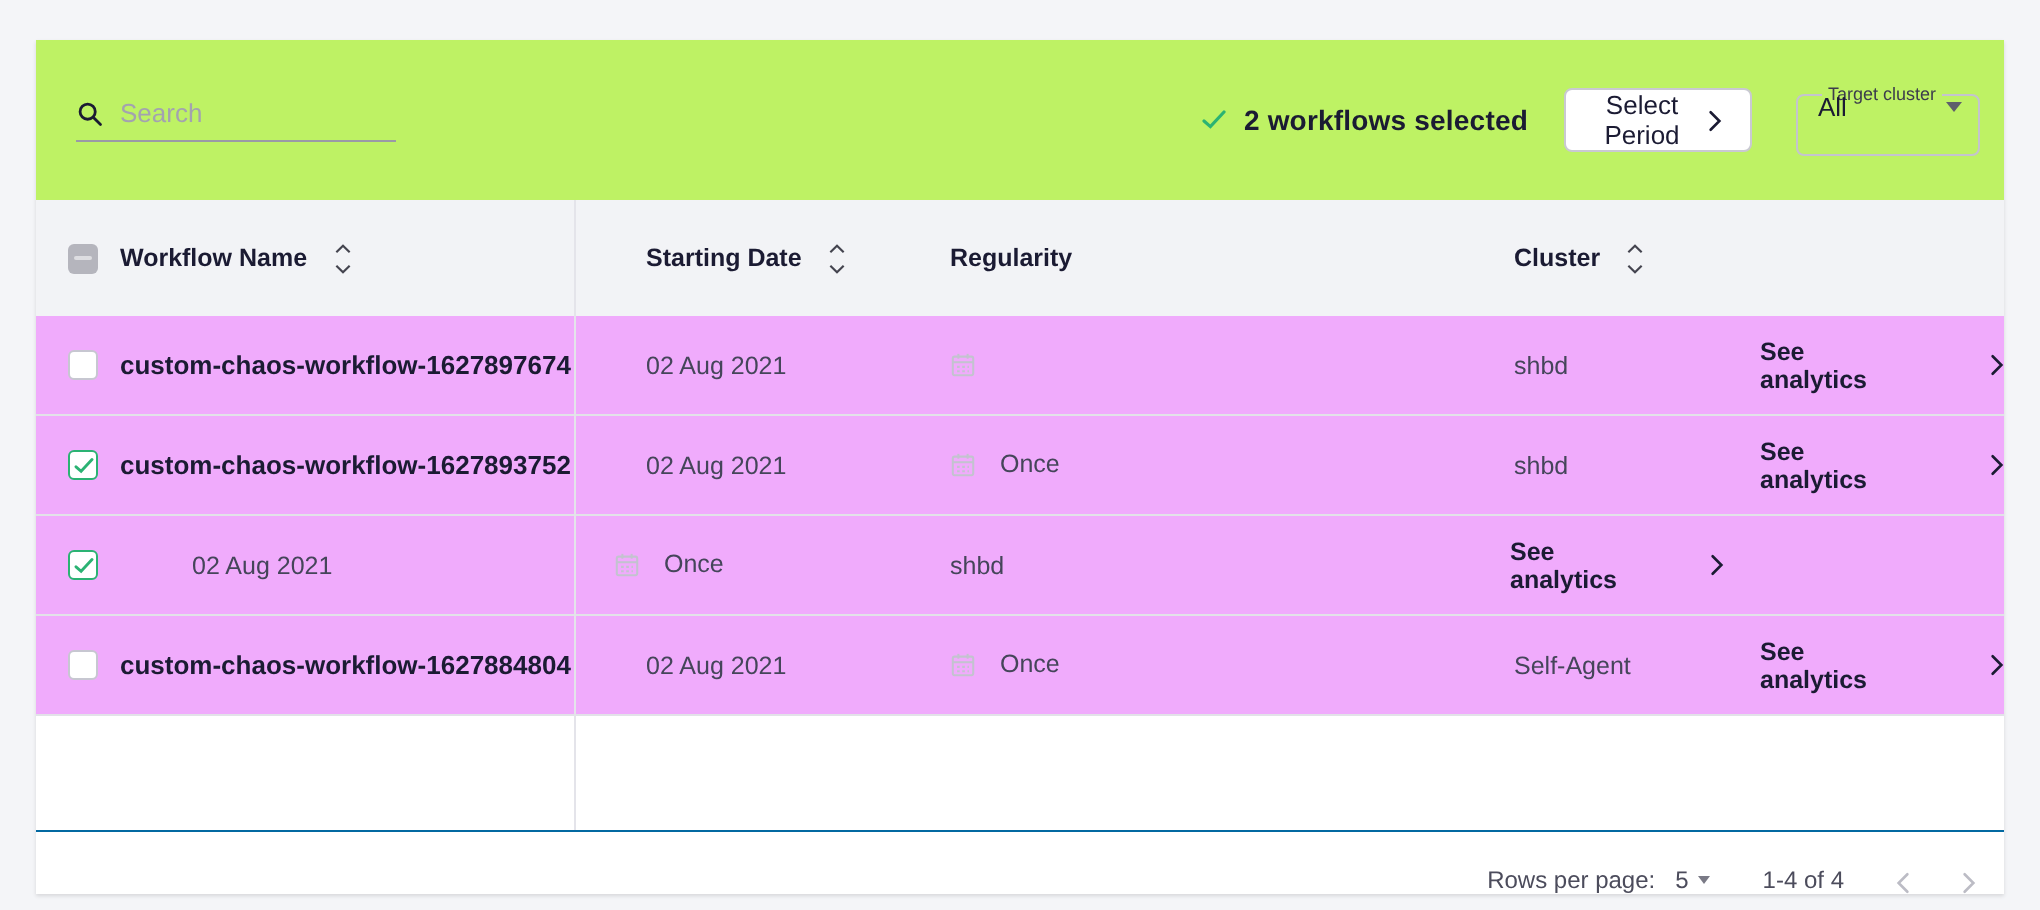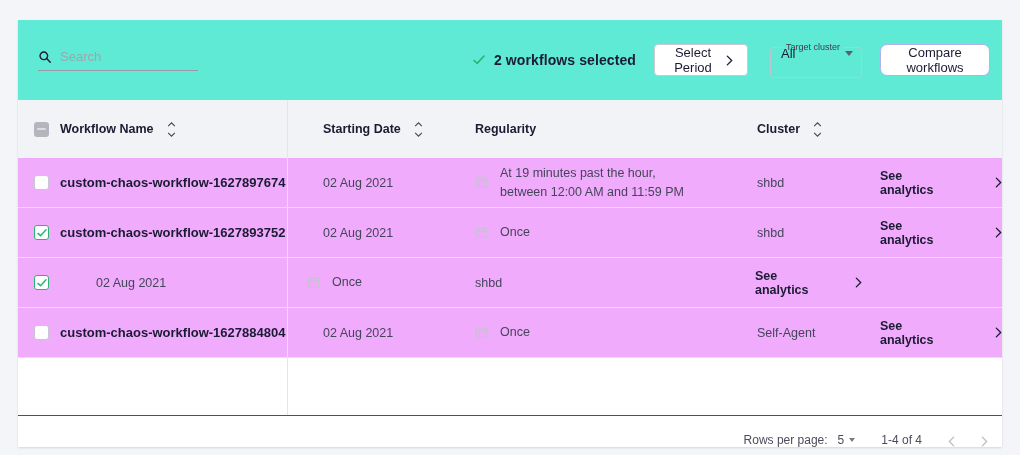--- a/index.html
+++ b/index.html
@@ -11,21 +11,21 @@
     position:relative;
     overflow:hidden;
   }
   .card {
     position:absolute; left:18px; top:20px; width:984px; height:427px;
     background:#fff;
     box-shadow:0 1px 2px rgba(0,0,0,0.12);
     display:flex; flex-direction:column;
   }
   
-  .toolbar { height:80px; flex:0 0 80px; display:flex; align-items:center; padding:0 12px 0 20px; background:#5eead4; }
+  .toolbar { height:80px; flex:0 0 80px; display:flex; align-items:center; padding:0 12px 0 20px; background:#bef264; }
   .search-wrap { width:160px; display:flex; align-items:center; gap:8px; border-bottom:1px solid #9a9aa6; padding-bottom:6px; }
   .search-wrap input { border:none; outline:none; font-size:13px; width:100%; color:#3a3a4a; background:transparent; font-family:"Liberation Sans", sans-serif;}
   .search-wrap input::placeholder { color:#a3a3af; }
   .selection { margin-left:auto; display:flex; align-items:center; gap:9px; font-weight:bold; font-size:14px; letter-spacing:0.1px; }
   .btn {
     display:flex; align-items:center; justify-content:center; gap:9px;
     height:32px; padding:0 14px; background:#fff; border:1px solid #c9c9d2; border-radius:4px;
     font-size:13px; color:#1b1b33; cursor:pointer; font-family:"Liberation Sans", sans-serif;
   }
   .btn-select-period { margin-left:18px; width:94px; }
@@ -104,23 +104,20 @@
           </svg>
       </span>
     </button>
 
     <fieldset class="cluster-select">
       <legend>Target cluster</legend>
       <span class="value">All</span>
       <span class="caret-down"></span>
     </fieldset>
 
-    <button class="btn btn-compare">
-      <span>Compare workflows</span>
-    </button>
   </div>
 
   <div class="thead">
     <div class="cell-check">
       <span class="cb cb-indeterminate"></span>
     </div>
     <div>
       <span class="header-label-wrap">
         <span>Workflow Name</span>
         <span class="sort-arrows">
@@ -177,24 +174,20 @@
       <div class="cell-reg">
         <span style="display:flex">
           <svg width="13" height="13" viewBox="0 0 14 14" fill="none" stroke="#c3c3cf" stroke-width="1.1">
               <rect x="1.5" y="2.5" width="11" height="10" rx="1"></rect>
               <line x1="1.5" y1="5.5" x2="12.5" y2="5.5"></line>
               <line x1="4.5" y1="1" x2="4.5" y2="3.6"></line>
               <line x1="9.5" y1="1" x2="9.5" y2="3.6"></line>
               <line x1="3.8" y1="8" x2="10.2" y2="8" stroke-dasharray="1.4 1.4"></line>
               <line x1="3.8" y1="10.4" x2="10.2" y2="10.4" stroke-dasharray="1.4 1.4"></line>
             </svg>
-        </span>
-        <span class="reg-lines">
-          <span style="display:block">At 19 minutes past the hour,</span>
-          <span style="display:block">between 12:00 AM and 11:59 PM</span>
         </span>
       </div>
       <div class="cell-cluster">shbd</div>
       <div class="cell-analytics">
         <span class="see-analytics">
           <span>See analytics</span>
           <span style="display:flex">
             <svg width="7" height="11" viewBox="0 0 8 12" fill="none" stroke="#1b1b33" stroke-width="1.5" stroke-linecap="round">
                 <polyline points="1.5,1 6.5,6 1.5,11"></polyline>
               </svg>

